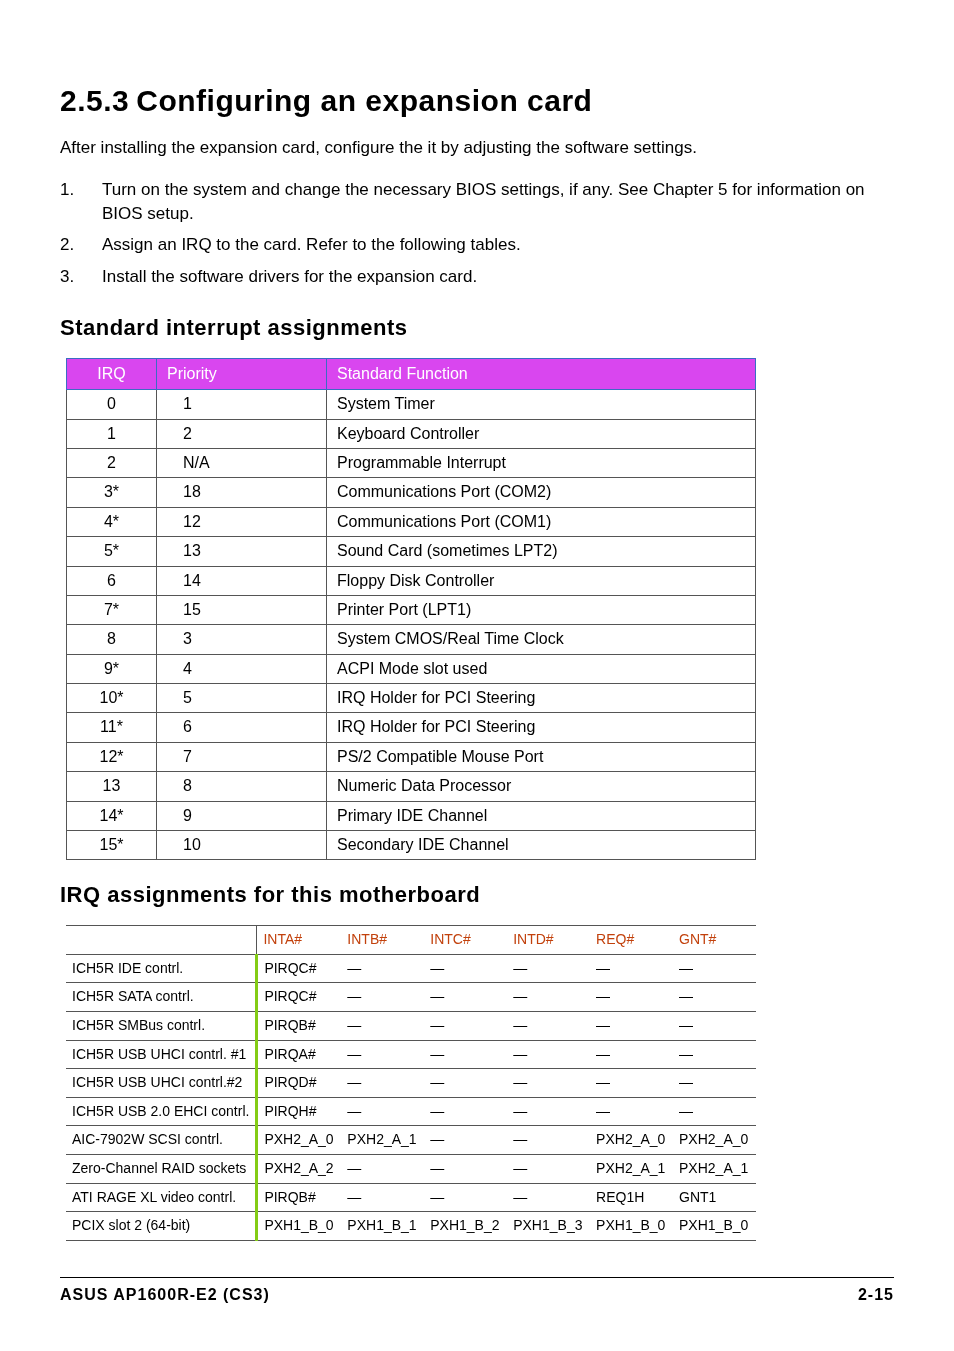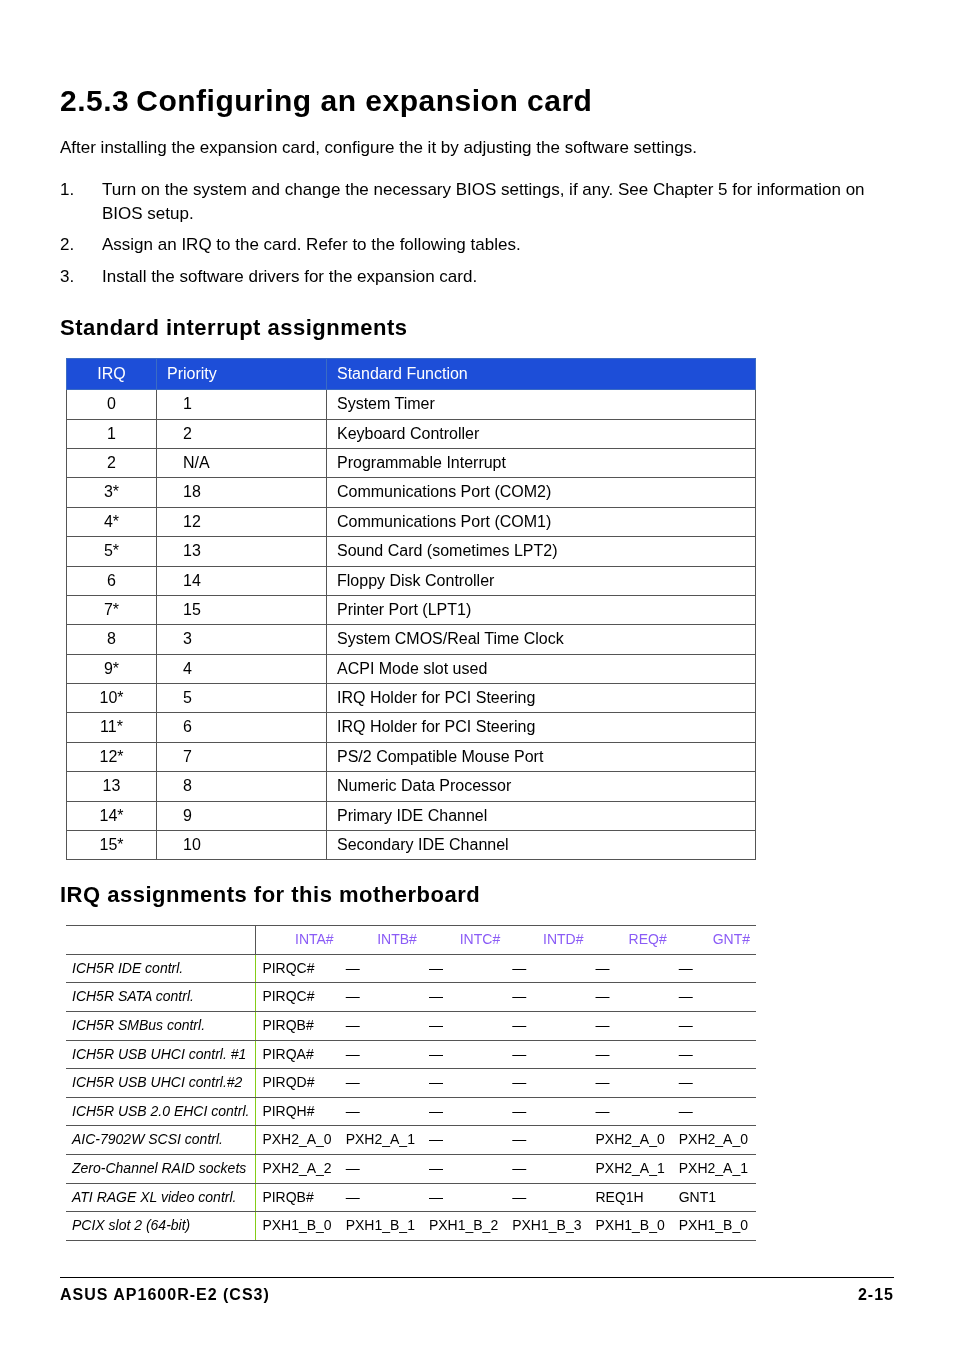--- a/index.html
+++ b/index.html
@@ -35,57 +35,56 @@
   ol li .txt { flex: 1; }
 
   table {
     border-collapse: collapse;
     width: 690px;
     margin-left: 6px;
     margin-bottom: 20px;
     font-size: 16px;
   }
   table.irq-table th {
-    background: #1d4ed8;
+    background: #d946ef;
     color: #fff;
     font-weight: 400;
     text-align: left;
     padding: 4px 10px;
     border: 1px solid #3b6cc4;
   }
   table.irq-table td {
     border: 1px solid #555;
     padding: 3px 10px;
   }
   table.irq-table td.irq { text-align: center; width: 90px; }
   table.irq-table td.pri { width: 170px; padding-left: 26px; }
 
   table.mb-table {
     width: 690px;
     font-size: 14px;
   }
   table.mb-table th {
-    color: #8b5cf6;
+    color: #c2410c;
     font-weight: 400;
-    text-align: right;
+    text-align: left;
     padding: 4px 6px;
     border-bottom: 1px solid #555;
   }
   table.mb-table th:first-child {
     border-right: 1px solid #555;
     width: 175px;
   }
   table.mb-table td {
     border-bottom: 1px solid #555;
     padding: 4px 6px;
     white-space: nowrap;
   }
   table.mb-table td:first-child {
-    border-right: 1px solid #84cc16;
-    font-style: italic;
+    border-right: 3px solid #84cc16;
   }
   table.mb-table tr:first-child th { border-top: 1px solid #555; }
 
   .footer {
     display: flex;
     justify-content: space-between;
     margin-top: 36px;
     font-weight: 900;
     font-size: 16px;
     letter-spacing: 1px;

